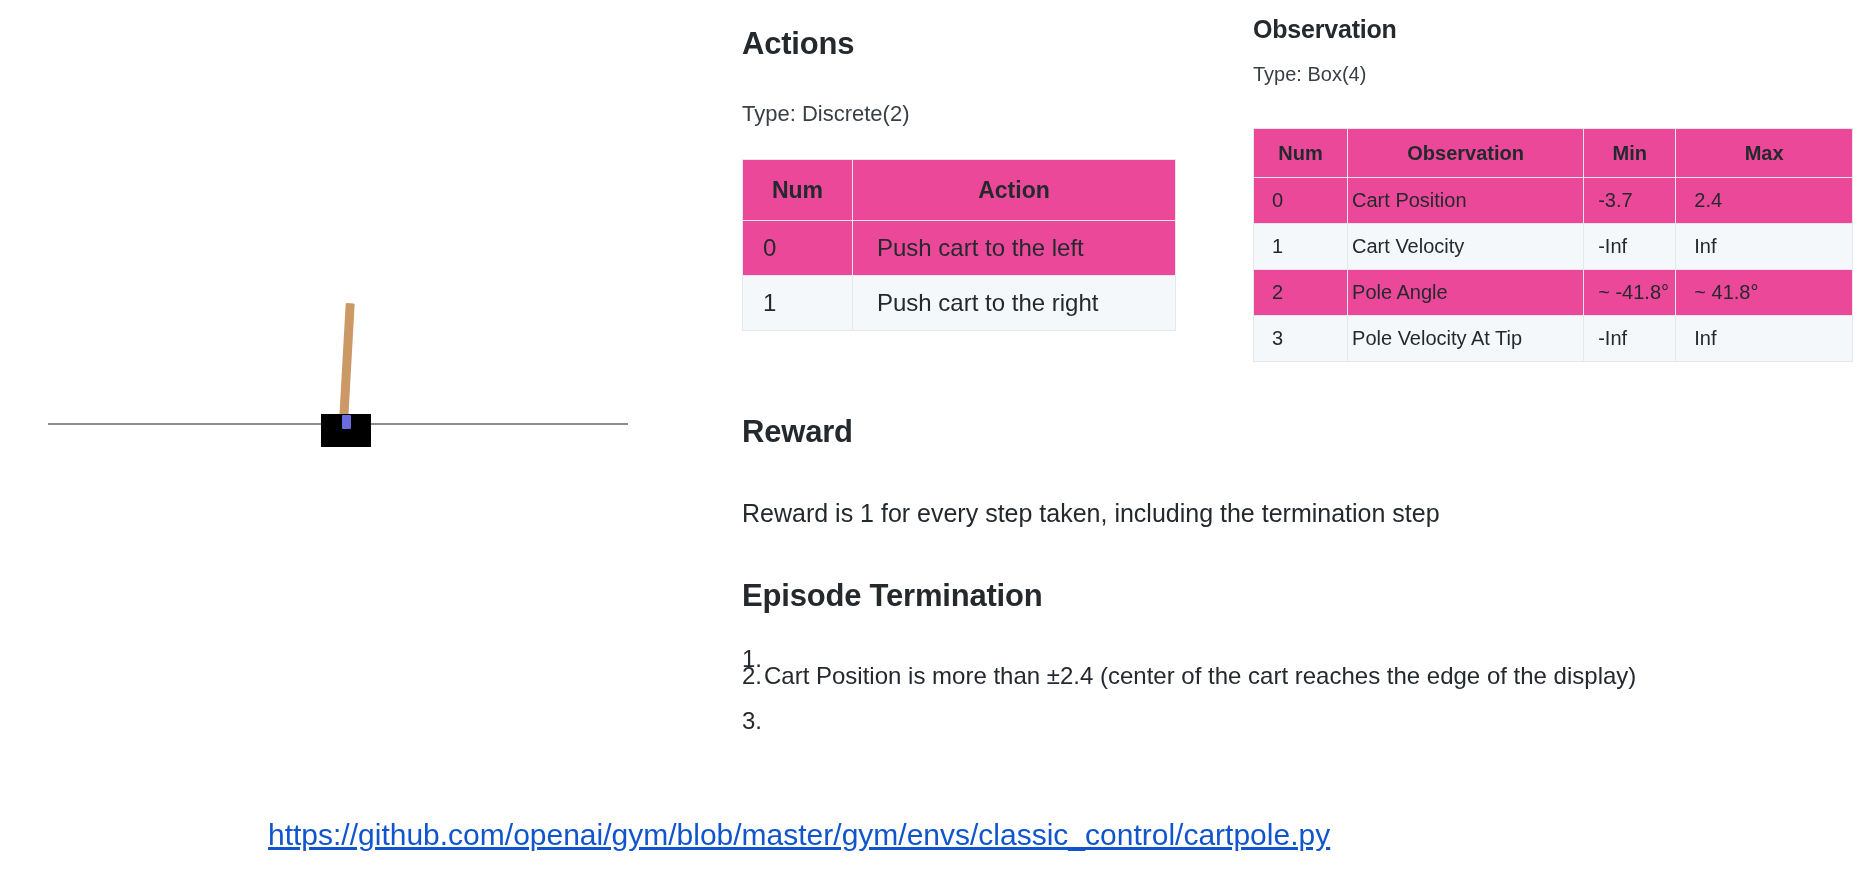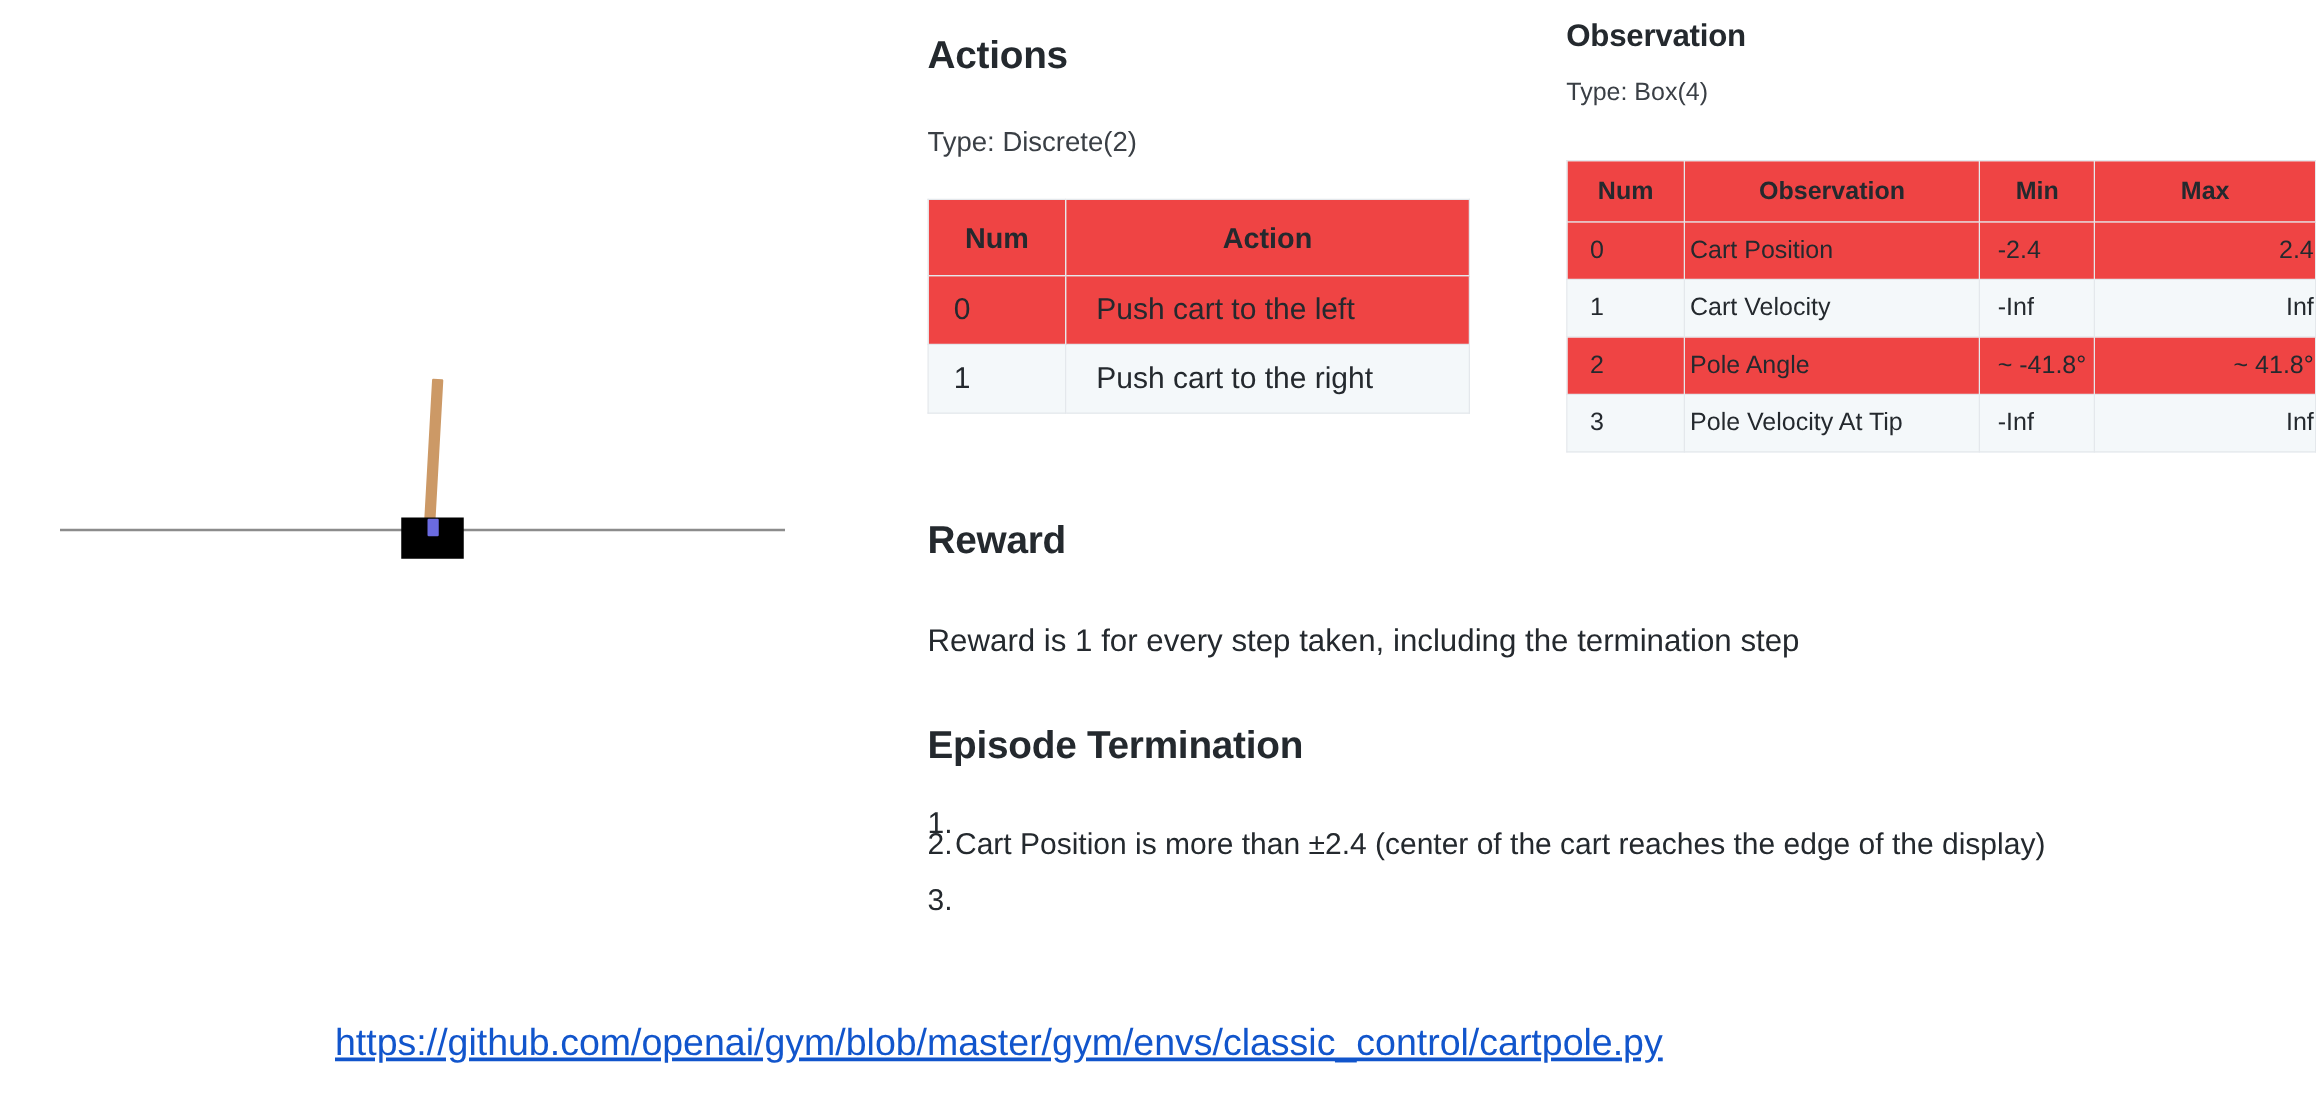--- a/index.html
+++ b/index.html
@@ -93,21 +93,21 @@
   
   table.md-table {
     border-collapse: collapse;
     background: #ffffff;
   }
   table.md-table th,
   table.md-table td {
     border: 1px solid #e4e8ec;
     font-weight: normal;
     color: #24292e;
-    background: #ef4444;
+    background: #ec4899;
   }
   table.md-table th {
     font-weight: bold;
     text-align: center;
   }
   table.md-table tr.alt td {
     background: #f4f8fa;
   }
 
   
@@ -123,21 +123,21 @@
   #observation-table { position: absolute; left: 1253px; top: 128px; }
   #observation-table th { height: 46px; font-size: 20px; }
   #observation-table td { height: 43px; font-size: 20px; }
   #observation-table .c-num  { width: 78px;  }
   #observation-table .c-obs  { width: 240px; }
   #observation-table .c-min  { width: 78px;  }
   #observation-table .c-max  { width: 166px; }
   #observation-table td.c-num { text-align: left; padding-left: 18px; }
   #observation-table td.c-obs { text-align: left; padding-left: 4px; }
   #observation-table td.c-min { text-align: left; padding-left: 14px; }
-  #observation-table td.c-max { text-align: right; padding-left: 18px; }
+  #observation-table td.c-max { text-align: left; padding-left: 18px; }
 
   
   #termination-list {
     position: absolute;
     left: 742px;
     top: 645px;
     margin: 0;
     padding: 0;
     list-style: none;
   }
@@ -209,21 +209,21 @@
       <th class="c-num">Num</th>
       <th class="c-obs">Observation</th>
       <th class="c-min">Min</th>
       <th class="c-max">Max</th>
     </tr>
   </thead>
   <tbody>
     <tr>
       <td class="c-num">0</td>
       <td class="c-obs">Cart Position</td>
-      <td class="c-min">-2.4</td>
+      <td class="c-min">-3.7</td>
       <td class="c-max">2.4</td>
     </tr>
     <tr class="alt">
       <td class="c-num">1</td>
       <td class="c-obs">Cart Velocity</td>
       <td class="c-min">-Inf</td>
       <td class="c-max">Inf</td>
     </tr>
     <tr>
       <td class="c-num">2</td>

